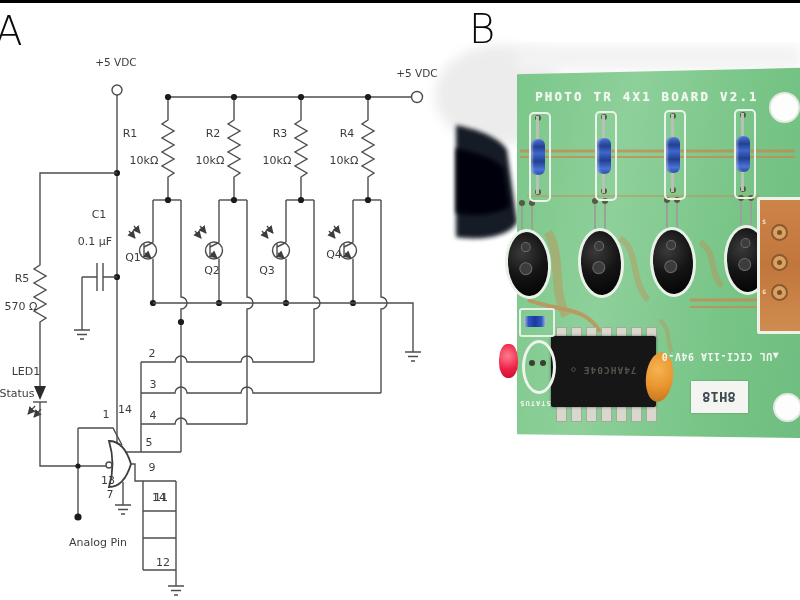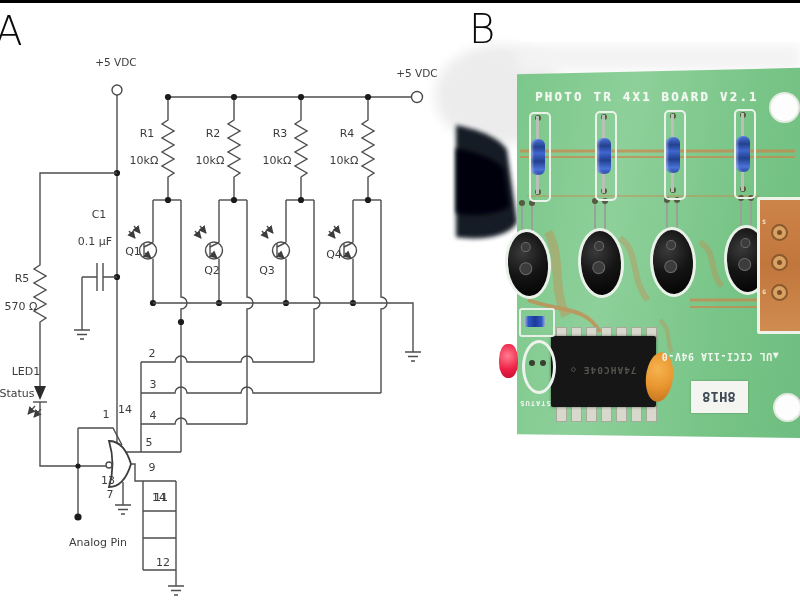--- a/index.html
+++ b/index.html
@@ -167,30 +167,30 @@
         <path class="wire" d="M143,481 V570 M176,481 V570 M143,511 H176 M143,538 H176 M143,570 H176"></path>
         <path class="wire" d="M176,570 V586"></path>
         <use href="#gnd" x="176" y="586"></use>
       </g>
     </svg>
 
     <span class="lbl panel-letter" style="left:9px;top:31px">A</span>
     <span class="lbl" style="left:116px;top:62px;font-size:10.5px">+5 VDC</span>
     <span class="lbl" style="left:417px;top:73px;font-size:10.5px">+5 VDC</span>
 
-    <span class="lbl" style="left:147px;top:133px">R1</span>
+    <span class="lbl" style="left:130px;top:133px">R1</span>
     <span class="lbl" style="left:213px;top:133px">R2</span>
     <span class="lbl" style="left:280px;top:133px">R3</span>
     <span class="lbl" style="left:347px;top:133px">R4</span>
     <span class="lbl" style="left:144px;top:160px">10kΩ</span>
     <span class="lbl" style="left:210px;top:160px">10kΩ</span>
     <span class="lbl" style="left:277px;top:160px">10kΩ</span>
     <span class="lbl" style="left:344px;top:160px">10kΩ</span>
 
-    <span class="lbl" style="left:133px;top:251px">Q1</span>
+    <span class="lbl" style="left:133px;top:257px">Q1</span>
     <span class="lbl" style="left:212px;top:270px">Q2</span>
     <span class="lbl" style="left:267px;top:270px">Q3</span>
     <span class="lbl" style="left:334px;top:254px">Q4</span>
 
     <span class="lbl" style="left:99px;top:214px">C1</span>
     <span class="lbl" style="left:95px;top:241px">0.1 µF</span>
     <span class="lbl" style="left:22px;top:278px">R5</span>
     <span class="lbl" style="left:21px;top:306px">570 Ω</span>
     <span class="lbl" style="left:26px;top:371px">LED1</span>
     <span class="lbl" style="left:17px;top:393px">Status</span>

